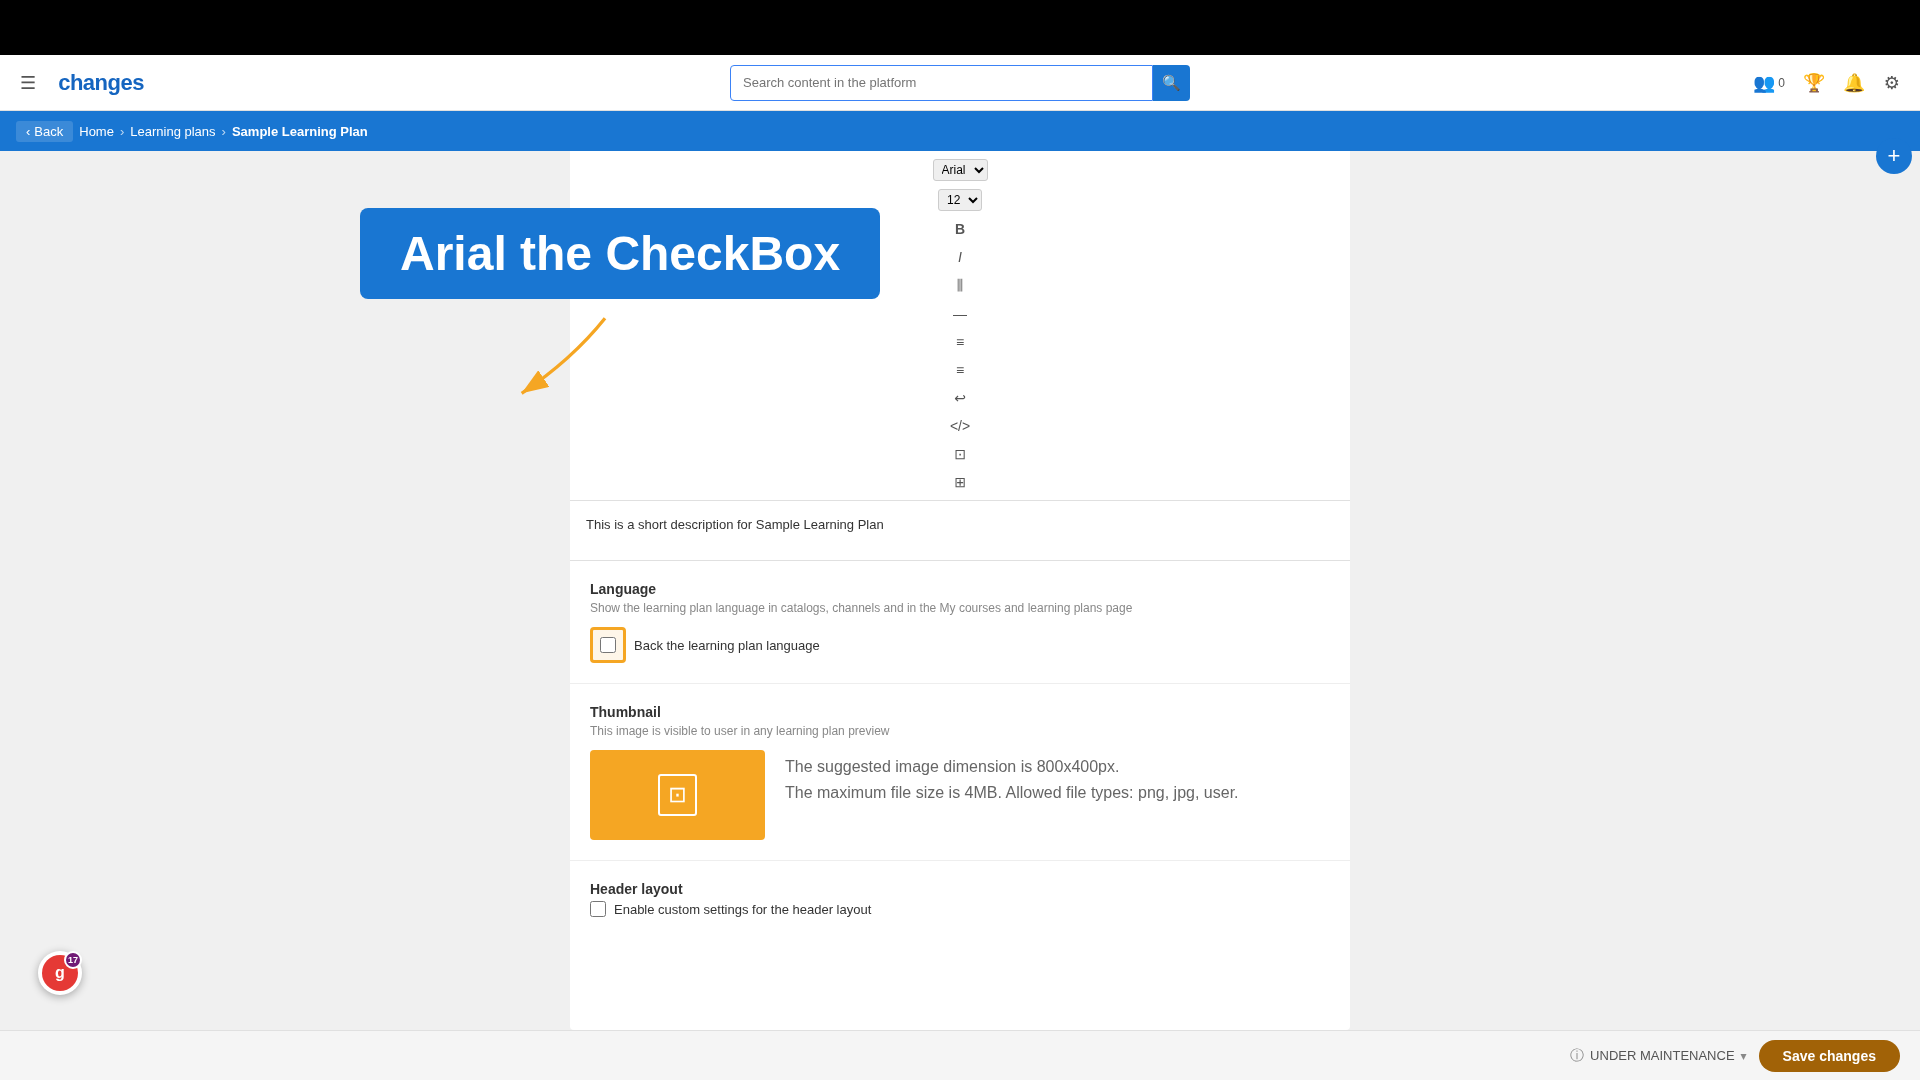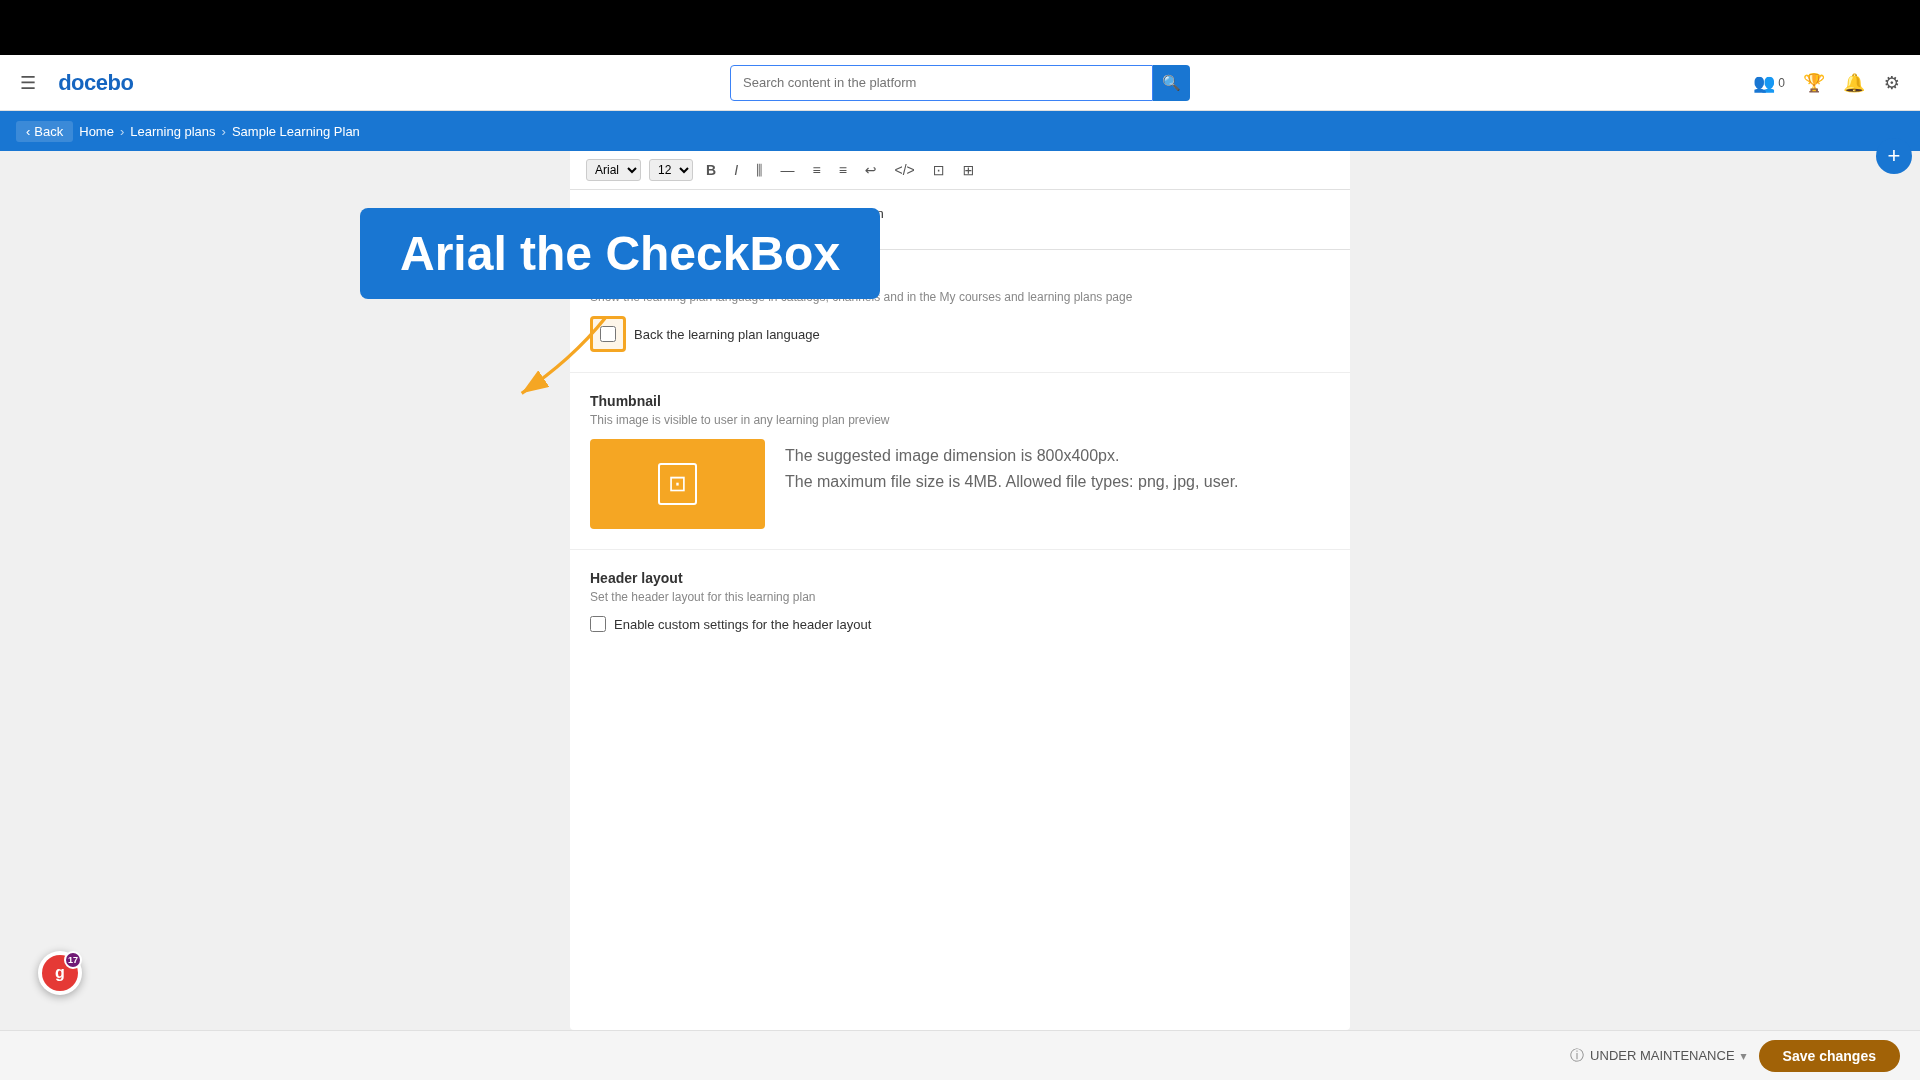--- a/index.html
+++ b/index.html
@@ -79,21 +79,21 @@
       gap: 4px;
       color: #fff;
       font-size: 13px;
       cursor: pointer;
       background: rgba(255,255,255,0.15);
       padding: 3px 10px;
       border-radius: 3px;
     }
     .breadcrumb-sep { color: rgba(255,255,255,0.7); font-size: 13px; }
     .breadcrumb-link { color: #fff; font-size: 13px; cursor: pointer; text-decoration: none; }
-    .breadcrumb-current { color: #fff; font-size: 13px; font-weight: 400; }
+    .breadcrumb-current { color: #fff; font-size: 13px; font-weight: 700; }
 
     
     .plus-btn {
       position: fixed;
       right: 8px;
       top: 138px;
       background: #1976d2;
       color: #fff;
       width: 36px;
       height: 36px;
@@ -118,20 +118,21 @@
 
     
     .toolbar-strip {
       background: #fff;
       border-bottom: 1px solid #e0e0e0;
       padding: 8px 16px;
       display: flex;
       align-items: center;
       gap: 8px;
       flex-wrap: wrap;
+      flex-direction: column;
     }
     .toolbar-icon-btn {
       background: none;
       border: none;
       cursor: pointer;
       color: #555;
       font-size: 14px;
       padding: 2px 5px;
     }
 
@@ -351,21 +352,21 @@
     .main-content::-webkit-scrollbar-thumb { background: #ccc; border-radius: 4px; }
   </style>
 </head>
 <body>
 
 <div style="background:#000; height:55px; width:100%;"></div>
 
 <div class="header">
   <div class="header-logo">
     <span class="hamburger-icon">☰</span>
-    <span class="logo-text">docebo</span>
+    <span class="logo-text">changes</span>
   </div>
 
   <div class="search-container">
     <input type="text" class="search-input" placeholder="Search content in the platform" style="">
     <button class="search-btn">
       <span>🔍</span>
     </button>
   </div>
 
   <div class="header-right">
@@ -443,21 +444,20 @@
         </div>
         <div class="thumbnail-info">
           <div>The suggested image dimension is 800x400px.</div>
           <div>The maximum file size is 4MB. Allowed file types: png, jpg, user.</div>
         </div>
       </div>
     </div>
 
     <div class="header-layout-section">
       <div class="section-title">Header layout</div>
-      <div class="section-desc">Set the header layout for this learning plan</div>
       <div class="checkbox-row">
         <input type="checkbox" id="headerChk" style="">
         <label for="headerChk" class="checkbox-label">Enable custom settings for the header layout</label>
       </div>
     </div>
 
   </div>
 </div>
 
 <div class="footer">

